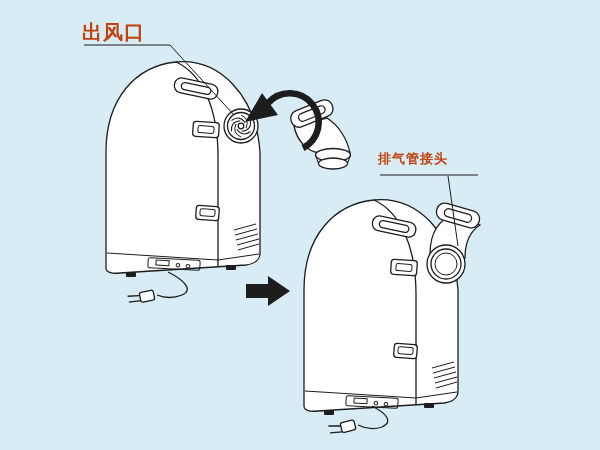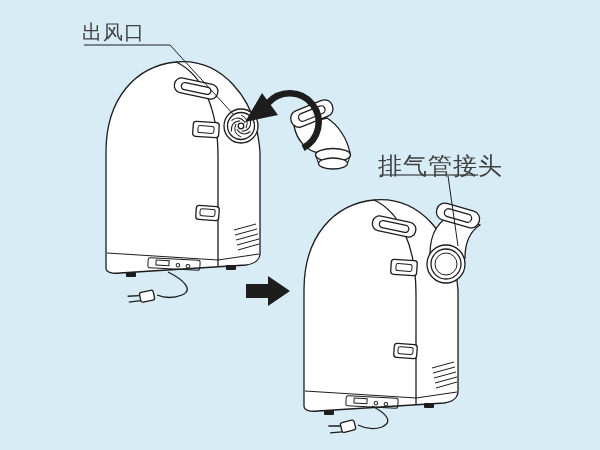--- a/index.html
+++ b/index.html
@@ -1,21 +1,21 @@
 <!DOCTYPE html>
 <html style="--line: #1d1d1d;"><head>
 <meta charset="utf-8">
 <style>
   html,body{margin:0;padding:0}
   .page{position:relative;width:600px;height:450px;overflow:hidden;background:#d7ecf5}
   .page svg{position:absolute;left:0;top:0}
   .label{position:absolute;font-family:"DejaVu Sans","Liberation Sans",sans-serif;
-         font-weight:400;color:#404040;white-space:nowrap;letter-spacing:1px}
+         font-weight:700;color:#c2410c;white-space:nowrap;letter-spacing:1px}
   .label-air{left:82px;top:19px;font-size:20px}
-  .label-exh{left:378px;top:150px;font-size:24px}
+  .label-exh{left:378px;top:150px;font-size:13px}
   .ln{fill:none;stroke:var(--line,#1d1d1d);stroke-width:1.3}
   .wh{fill:#ffffff;stroke:var(--line,#1d1d1d);stroke-width:1.3}
   .thin{stroke-width:1}
   .blk{fill:var(--line,#1d1d1d);stroke:none}
 </style>
 </head>
 <body>
 
 <div class="page" style="background: rgb(215, 236, 245);">
 

